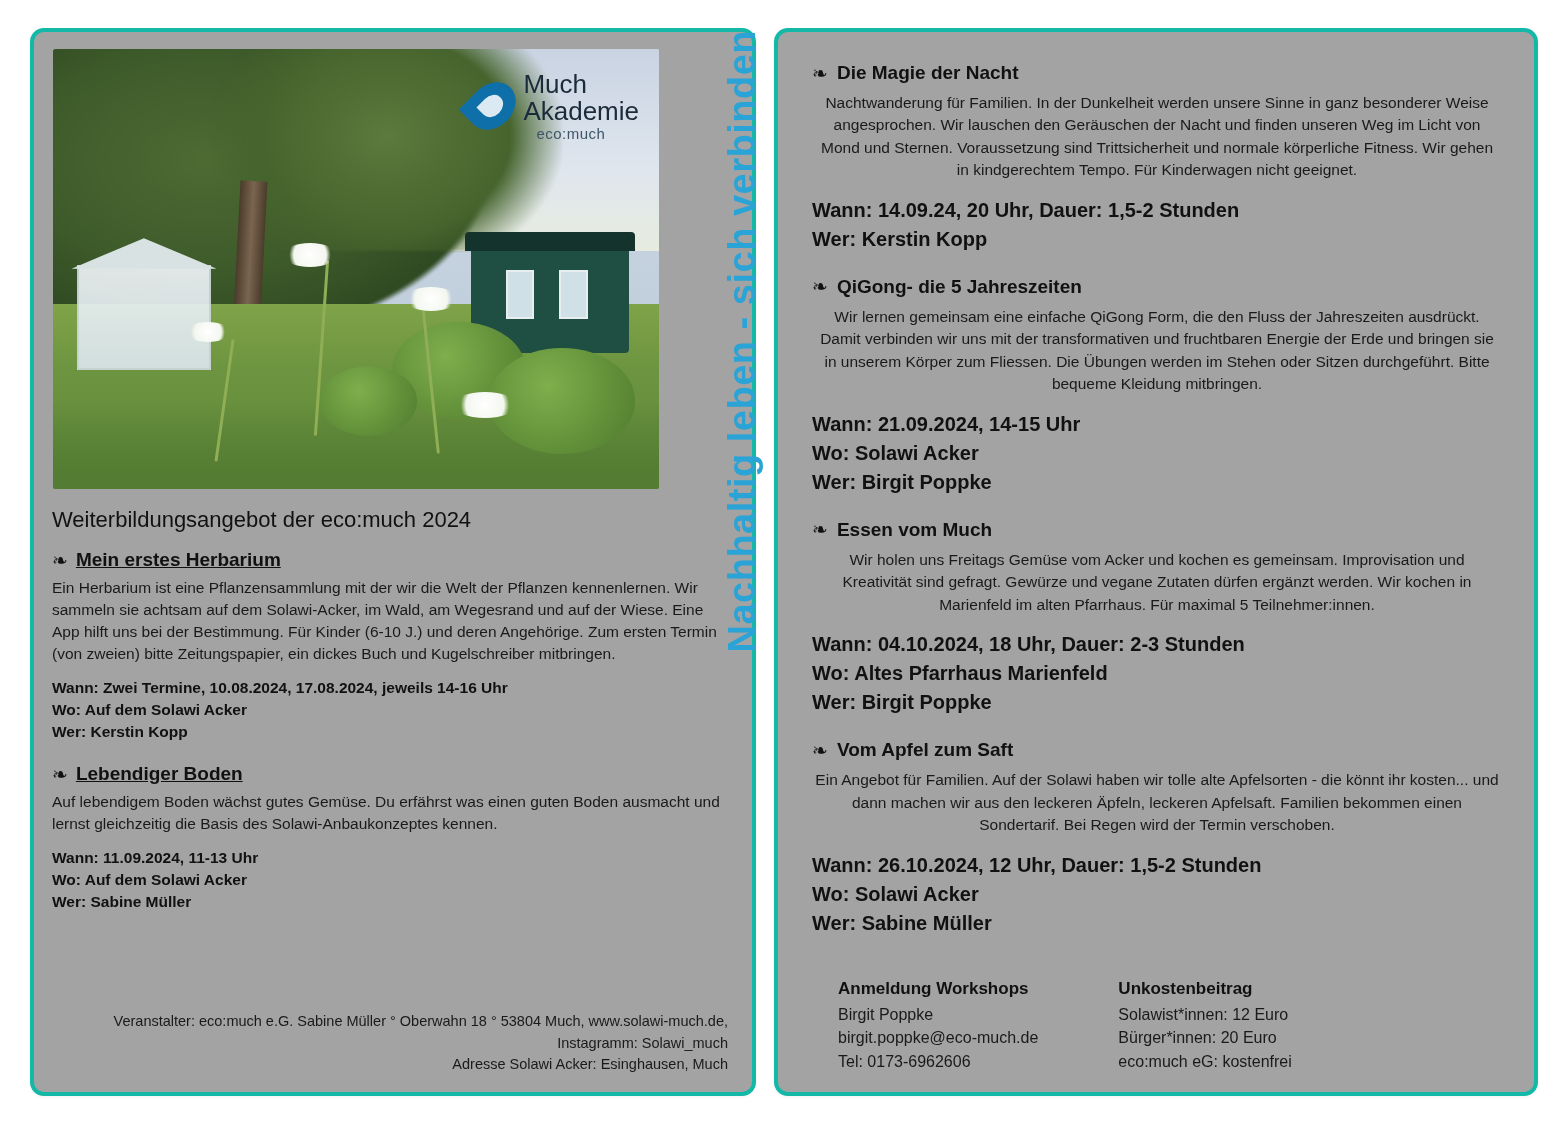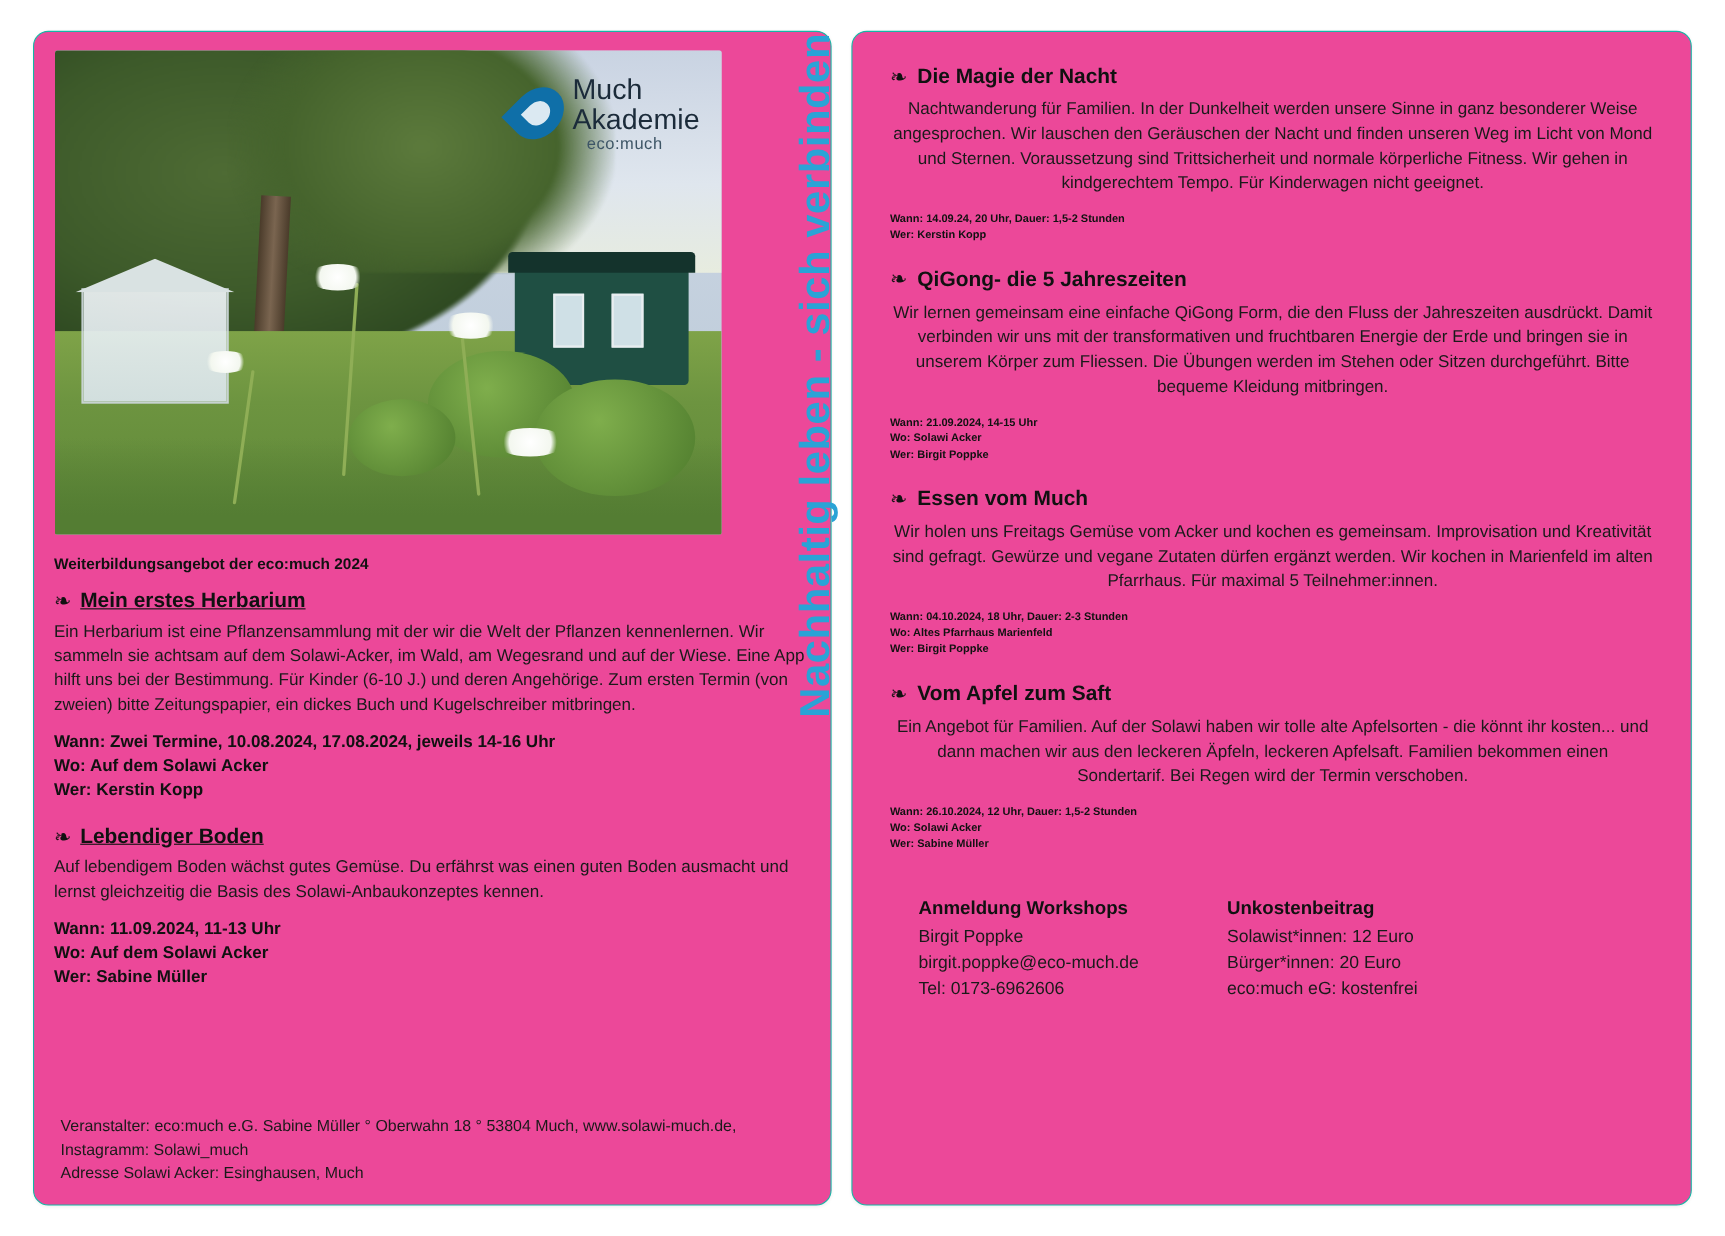--- a/index.html
+++ b/index.html
@@ -12,22 +12,22 @@
   .page {
     position: relative;
     width: 1568px; height: 1124px;
     display: flex;
     gap: 18px;
     padding: 28px 30px;
   }
 
   
   .card {
-    background: #ec4899;
-    border: 1px solid #14b8a6;
+    background: #a3a3a3;
+    border: 4px solid #14b8a6;
     border-radius: 14px;
     box-shadow: 0 1px 3px rgba(0,0,0,0.06);
     position: relative;
     overflow: hidden;
   }
   .card-left {
     width: 726px;
     flex: 0 0 726px;
     padding: 16px 18px 10px 18px;
   }
@@ -133,42 +133,42 @@
     content:""; position:absolute; left:26%; top:26%;
     width:48%; height:48%; border-radius:50% 50% 50% 0;
     background:#fff; opacity:.85;
   }
   .logo-txt { color:#123; line-height:1.05; }
   .logo-txt .l1 { font-size: 26px; font-weight: 400; color:#1b2b3a;}
   .logo-txt .l2 { font-size: 26px; font-weight: 400; color:#1b2b3a;}
   .logo-txt .l3 { font-size: 15px; color:#3d5566; letter-spacing:.5px;margin-left:13px;}
 
   h1.doc-title {
-    font-size: 14px;
+    font-size: 22px;
     margin: 18px 0 16px 0;
     color: #111;
-    font-weight: bold;
+    font-weight: normal;
   }
   .ws-head {
     display: flex; align-items: center; gap: 8px;
     margin: 0 0 6px 0;
   }
   .clover { font-size: 19px; color:#111; line-height:1; }
   .ws-title {
     font-size: 19px; font-weight: bold; color:#111;
     text-decoration: underline;
   }
   .ws-body {
     font-size: 15.5px; line-height: 1.42; color:#1a1a1a;
     margin: 0 0 12px 0;
   }
   .ws-meta { font-size: 15.5px; line-height:1.42; font-weight: bold; color:#111; margin: 0 0 20px 0; }
   .footer-left {
     position: absolute; left: 0; right: 0; bottom: 16px;
-    text-align: left; font-size: 14.5px; line-height: 1.5; color:#1a1a1a;
+    text-align: right; font-size: 14.5px; line-height: 1.5; color:#1a1a1a;
     padding: 0 24px;
   }
 
   
   .slogan {
     position: absolute;
     left: 712px;
     top: 30px;
     width: 60px;
     height: 980px;
@@ -182,21 +182,21 @@
     font-weight: bold;
     color: #2aa3d6;
     letter-spacing: .5px;
     white-space: nowrap;
   }
 
   
   .r-head { display:flex; align-items:center; gap:9px; margin: 0 0 8px 0; }
   .r-title { font-size: 19px; font-weight: bold; color:#111; }
   .r-body { font-size: 15.5px; line-height: 1.45; color:#1a1a1a; margin: 0 0 14px 0; padding-left: 2px; text-align: center;}
-  .r-meta { font-size: 10px; line-height: 1.45; font-weight: bold; color:#111; margin: 0 0 22px 0; }
+  .r-meta { font-size: 20px; line-height: 1.45; font-weight: bold; color:#111; margin: 0 0 22px 0; }
   .contact {
     display: flex; gap: 80px; margin-top: 38px; padding-left: 26px;
   }
   .c-col { font-size: 16px; line-height: 1.48; color:#1a1a1a; }
   .c-col .c-h { font-weight: bold; font-size: 17px; margin-bottom: 2px; color:#111; }
 </style>
 </head>
 <body>
 
 <div class="page">

